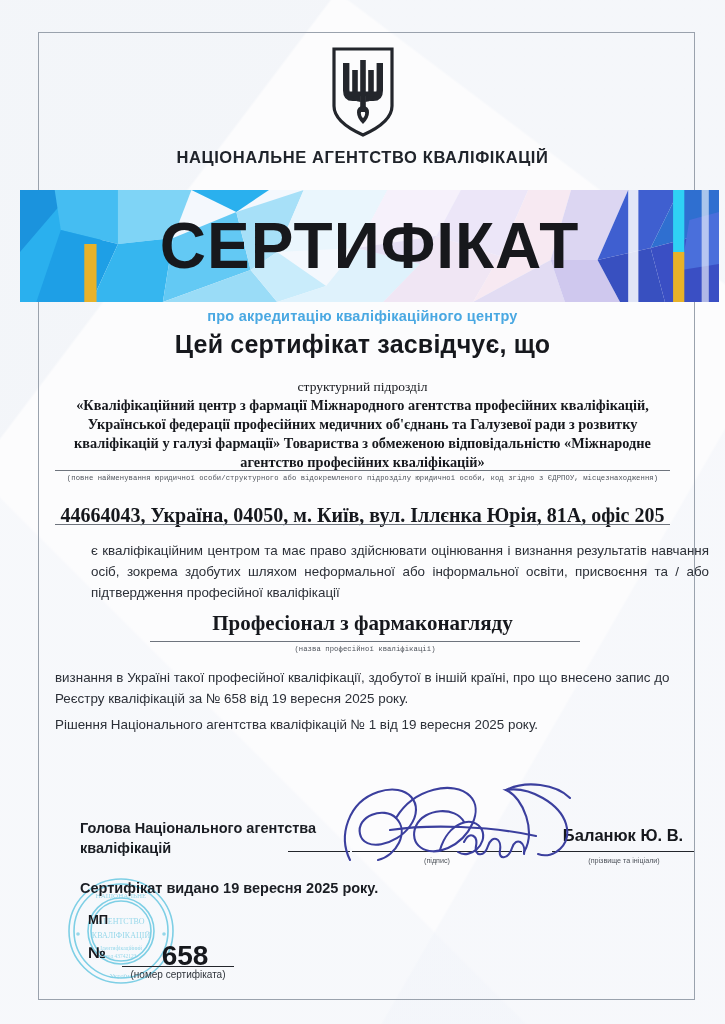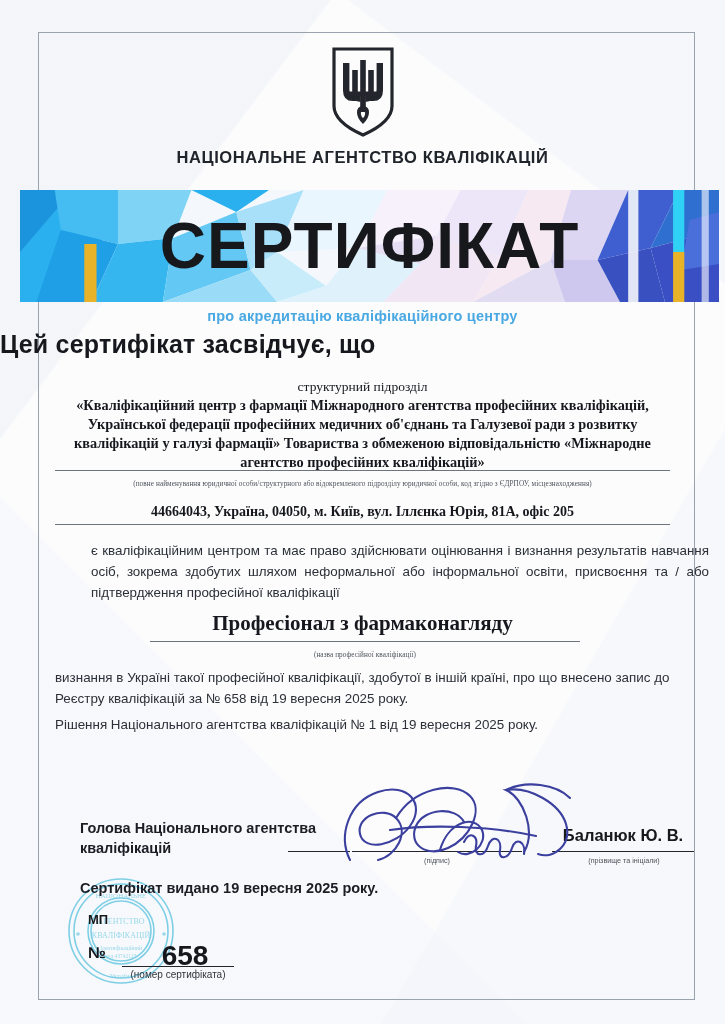--- a/index.html
+++ b/index.html
@@ -45,43 +45,43 @@
     position:absolute;inset:0;display:flex;align-items:center;justify-content:center;
     font-size:64px;font-weight:bold;letter-spacing:1px;color:#17181c;
     line-height:1;
   }
 
   .subtitle{
     position:absolute;top:308px;left:0;right:0;text-align:center;
     font-size:14.5px;font-weight:bold;color:#4aa8e2;letter-spacing:.2px;
   }
   .attest{
-    position:absolute;top:330px;left:0;right:0;text-align:left;
+    position:absolute;top:330px;left:0;right:0;text-align:center;
     font-size:25px;font-weight:bold;color:#16181d;letter-spacing:.2px;
   }
 
   
   .serif{font-family:"Liberation Serif", serif;}
   .subunit{
     position:absolute;top:379px;left:0;right:0;text-align:center;
     font-size:13.5px;font-weight:normal;color:#16181d;
   }
   .orgname{
     position:absolute;top:396px;left:55px;width:615px;text-align:center;
     font-size:14.3px;font-weight:bold;color:#16181d;line-height:1.32;
   }
   .rule{height:1px;background:#6e747d;}
   .cap{
     text-align:center;font-size:7.2px;color:#4d525a;letter-spacing:.1px;
-    font-family:Liberation Serif, serif;margin-top:9px;
+    font-family:Liberation Mono, monospace;margin-top:3px;
   }
   .orgrule{position:absolute;top:470px;left:55px;width:615px;}
   .address{
     position:absolute;top:504px;left:0;right:0;text-align:center;
-    font-size:14px;font-weight:bold;color:#16181d;
+    font-size:20px;font-weight:bold;color:#16181d;
   }
   .addrule{position:absolute;top:524px;left:55px;width:615px;height:1px;background:#6e747d;}
 
   
   .body-par{
     position:absolute;left:55px;width:618px;text-align:justify;
     font-size:13.4px;color:#2c3038;line-height:1.55;
   }
   #par-rights{top:541px;margin-left:36px;}
   #par-registry{top:668px;text-align:left;}

